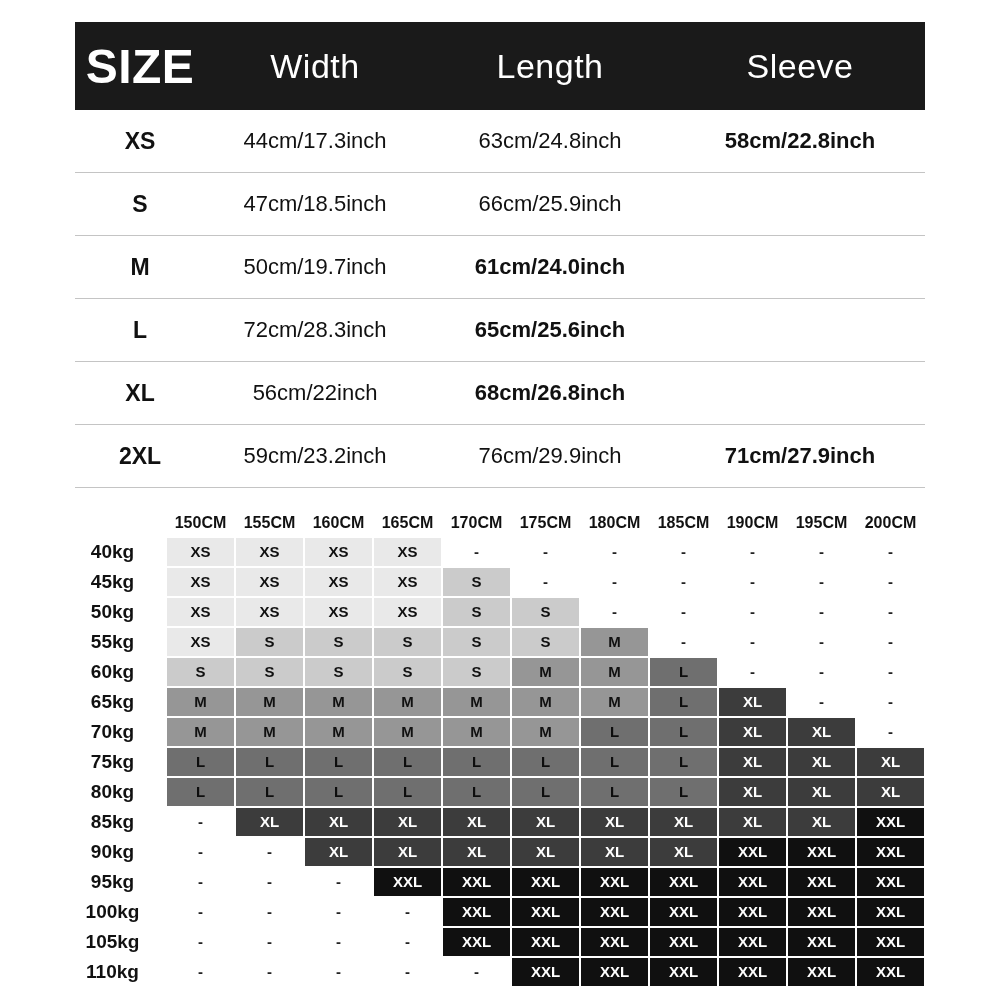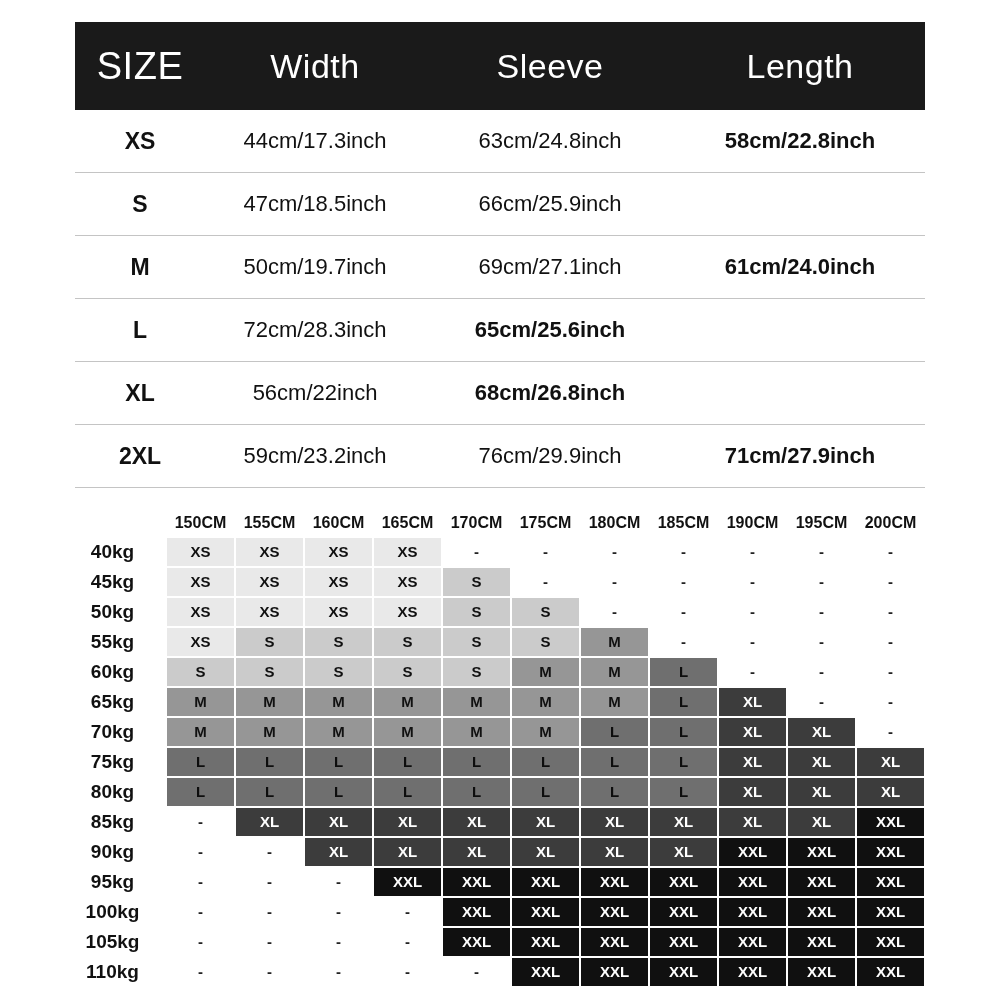--- a/index.html
+++ b/index.html
@@ -31,22 +31,22 @@
     background: #1a1a1a;
     color: #ffffff;
   }
   .header-bar .hcell {
     text-align: center;
     font-size: 34px;
     font-weight: 400;
     letter-spacing: 0.5px;
   }
   .header-bar .hcell.size-h {
-    font-size: 38px;
-    font-weight: 400;
+    font-size: 48px;
+    font-weight: 700;
   }
   .size-row {
     display: grid;
     grid-template-columns: 130px 220px 250px 250px;
     align-items: center;
     height: 62px;
     border-bottom: 1px solid #c4c4c4;
     color: #111111;
   }
   .size-row .cell {
@@ -108,39 +108,38 @@
 </style>
 </head>
 <body>
 
 <div class="page">
 
   <div class="size-table">
     <div class="header-bar" style="background: rgb(26, 26, 26);">
       <div class="hcell size-h">SIZE</div>
       <div class="hcell">Width</div>
+      <div class="hcell">Length</div>
       <div class="hcell">Sleeve</div>
-      <div class="hcell">Length</div>
     </div>
     <div id="size-rows">
         <div class="size-row">
           <div class="cell c-size">XS</div>
           <div class="cell c-width">44cm/17.3inch</div>
           <div class="cell c-length">63cm/24.8inch</div>
           <div class="cell c-sleeve">58cm/22.8inch</div>
         </div>
         <div class="size-row">
           <div class="cell c-size">S</div>
           <div class="cell c-width">47cm/18.5inch</div>
           <div class="cell c-length">66cm/25.9inch</div>
         </div>
         <div class="size-row">
           <div class="cell c-size">M</div>
           <div class="cell c-width">50cm/19.7inch</div>
-          <div class="cell c-length">69cm/27.1inch</div>
           <div class="cell c-sleeve">61cm/24.0inch</div>
         </div>
         <div class="size-row">
           <div class="cell c-size">L</div>
           <div class="cell c-length">72cm/28.3inch</div>
           <div class="cell c-sleeve">65cm/25.6inch</div>
         </div>
         <div class="size-row">
           <div class="cell c-size">XL</div>
           <div class="cell c-width">56cm/22inch</div>

